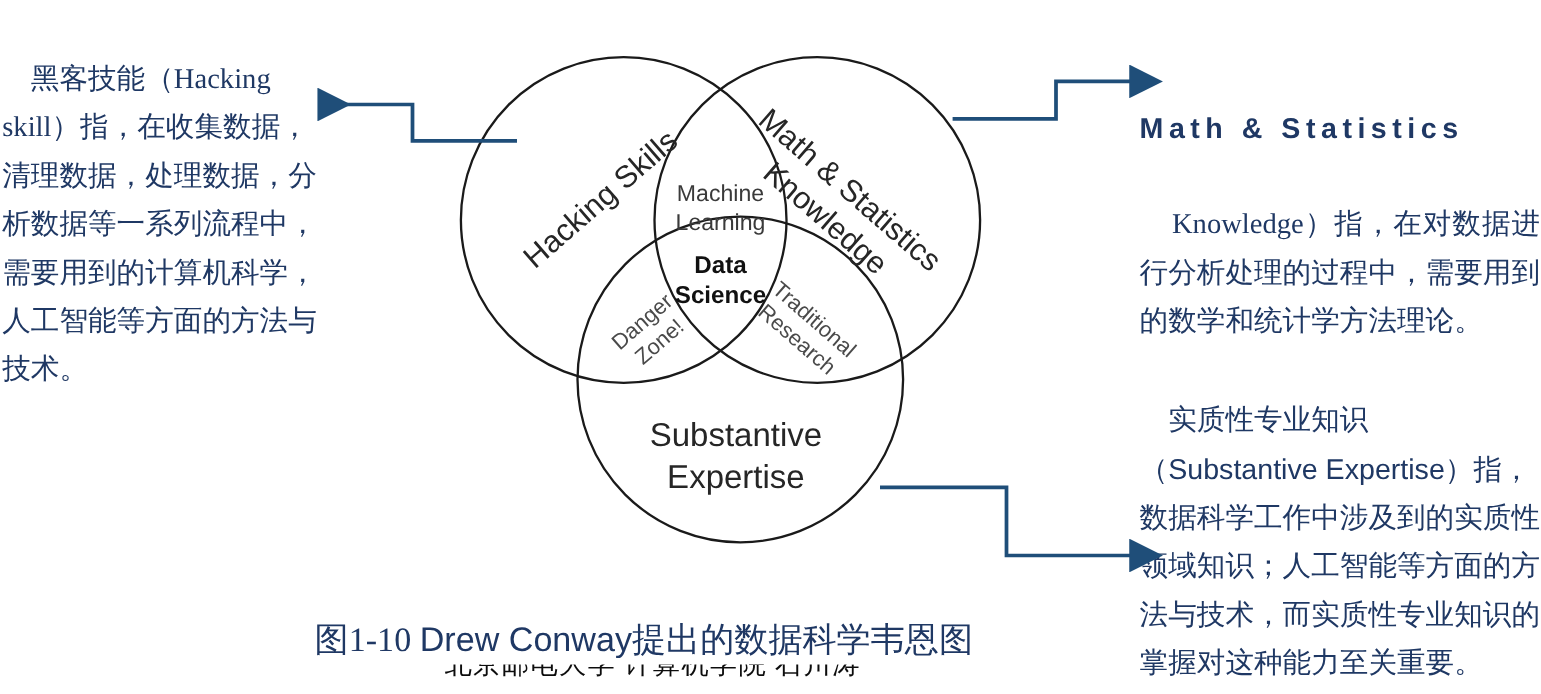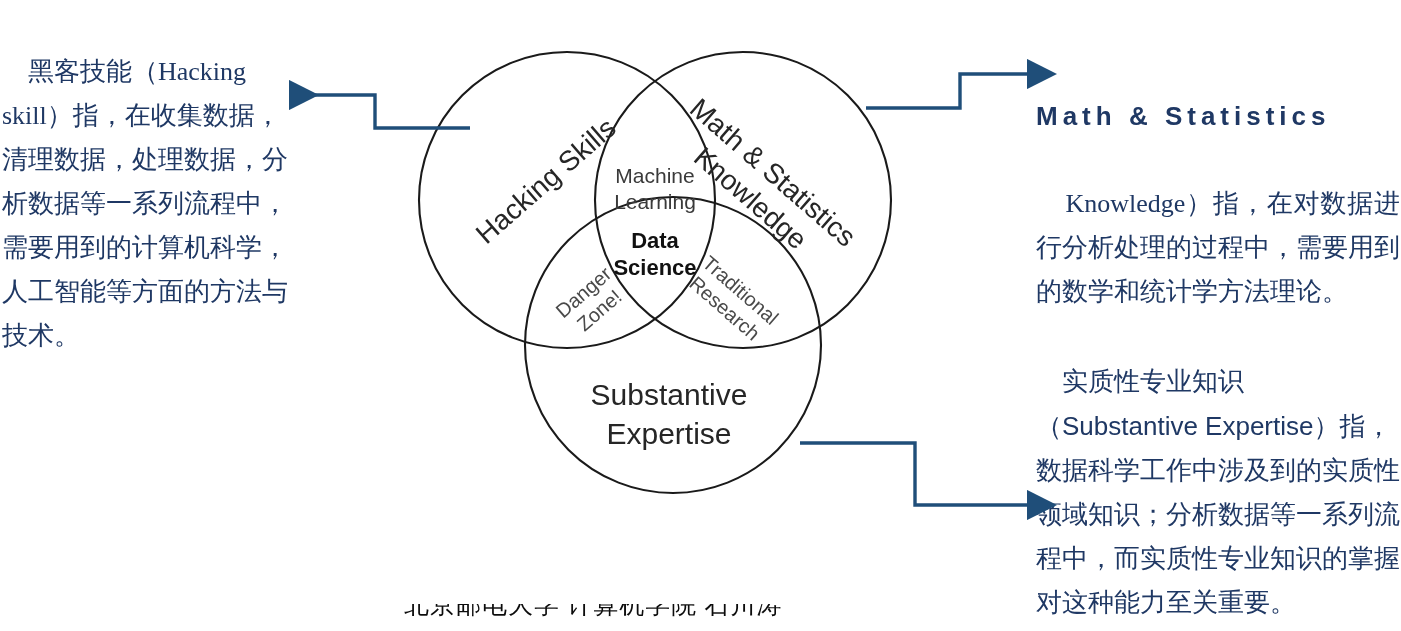--- a/index.html
+++ b/index.html
@@ -117,21 +117,21 @@
   <div class="cn-block" id="left-note">
     <span>黑客技能（Hacking skill）指，在收集数据，清理数据，处理数据，分析数据等一系列流程中，需要用到的计算机科学，人工智能等方面的方法与技术。</span>
   </div>
 
   <div class="cn-block" id="right-note-1">
     <span class="mathline">Math &amp; Statistics</span>
     <span>Knowledge）指，在对数据进行分析处理的过程中，需要用到的数学和统计学方法理论。</span>
   </div>
 
   <div class="cn-block" id="right-note-2">
-    <span>实质性专业知识（</span><span class="lat">Substantive Expertise</span><span>）指，数据科学工作中涉及到的实质性领域知识；分析数据等一系列流程中，而实质性专业知识的掌握对这种能力至关重要。</span>
+    <span>实质性专业知识（</span><span class="lat">Substantive Expertise</span><span>）指，数据科学工作中涉及到的实质性领域知识；人工智能等方面的方法与技术，而实质性专业知识的掌握对这种能力至关重要。</span>
   </div>
 
   <svg id="venn" viewBox="0 0 560 560">
 
     <circle cx="187" cy="180" r="148" fill="none" stroke="#1A1A1A" stroke-width="2.1"></circle>
     <circle cx="363" cy="180" r="148" fill="none" stroke="#1A1A1A" stroke-width="2.1"></circle>
     <circle cx="293" cy="325" r="148" fill="none" stroke="#1A1A1A" stroke-width="2.1"></circle>
 
     <g transform="rotate(-41 172 168)">
       <text x="172" y="168" text-anchor="middle" font-family="Liberation Sans, sans-serif" font-size="28" fill="#262626">Hacking Skills</text>
@@ -172,18 +172,21 @@
       </marker>
     </defs>
 
     <polyline points="470,128 375,128 375,95 292,95" fill="none" stroke="#1F4E79" stroke-width="3.4" marker-end="url(#arrL)"></polyline>
 
     <polyline points="866,108 960,108 960,74 1030,74" fill="none" stroke="#1F4E79" stroke-width="3.4" marker-end="url(#arrR)"></polyline>
 
     <polyline points="800,443 915,443 915,505 1030,505" fill="none" stroke="#1F4E79" stroke-width="3.4" marker-end="url(#arrR)"></polyline>
   </svg>
 
+  <div id="caption">
+    <span>图1-10 </span><span class="lat">Drew Conway</span><span>提出的数据科学韦恩图</span>
+  </div>
 
   <div id="watermark">
     <span>北京邮电大学 计算机学院 石川涛</span>
   </div>
 
 </div>
 
 </body></html>

